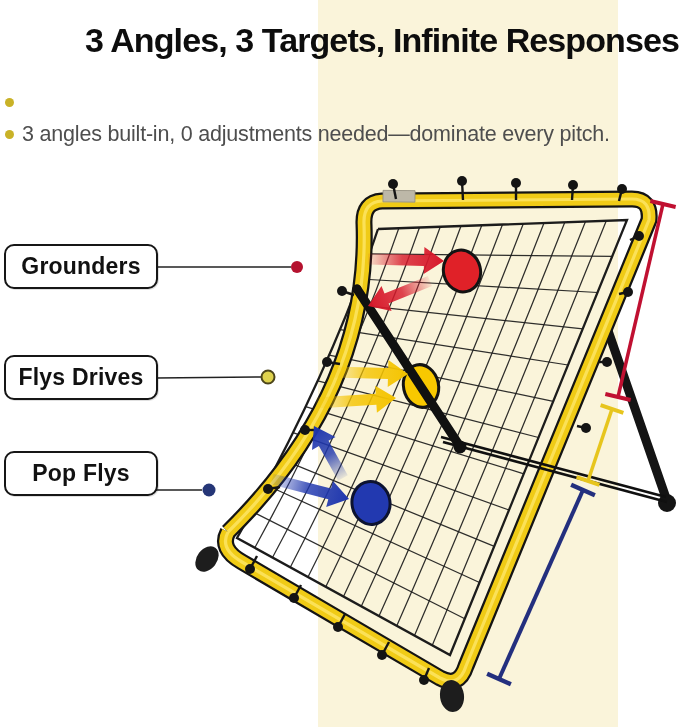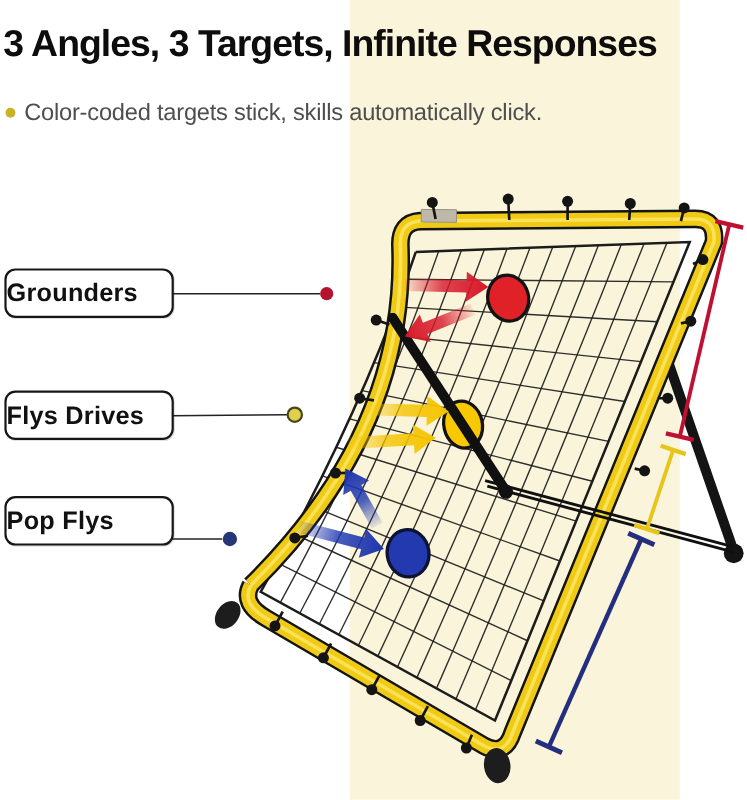--- a/index.html
+++ b/index.html
@@ -5,51 +5,54 @@
   html,body{margin:0;padding:0;}
   body{
     width:679px;height:727px;position:relative;overflow:hidden;
     background:#ffffff;
     font-family:"Liberation Sans", sans-serif;
   }
   .band{position:absolute;top:0;height:727px;}
   .title{
     position:absolute;left:3px;top:21px;width:676px;
     font-size:34px;font-weight:700;letter-spacing:-0.9px;
-    color:#0d0d0d;white-space:nowrap;
+    color:#0d0d0d;white-space:nowrap;text-align:right;
   }
   .bullets{position:absolute;left:5px;top:86px;}
   .bullet{
     display:flex;align-items:center;gap:8px;height:32px;
     font-size:21.5px;color:#4e4e4e;letter-spacing:-0.2px;white-space:nowrap;
   }
   .bdot{width:9px;height:9px;border-radius:50%;flex:0 0 9px;}
   .callout{
     position:absolute;left:4px;width:150px;height:41px;
     border:2.5px solid #161616;border-radius:10px;background:#fff;
-    display:flex;align-items:center;
+    display:flex;align-items:center;justify-content:center;
     font-size:23px;font-weight:600;color:#111;letter-spacing:0.2px;
     box-shadow:1px 1px 0 #16161622;
   }
   #callout-grounders{top:244px}
   #callout-linedrives{top:355px}
   #callout-popflys{top:451px}
   svg.illo{position:absolute;left:0;top:0;}
 </style>
 </head>
 <body>
 
 <div class="band" style="left: 318px; width: 300px; background: rgb(250, 244, 218);"></div>
 
 <div class="title">3 Angles, 3 Targets, Infinite Responses</div>
 
 <div class="bullets">
   <div class="bullet">
     <span class="bdot" style="background: rgb(201, 178, 39);"></span>
-    <span>Color-coded targets stick, skills automatically click.</span>
+  </div>
+  <div class="bullet">
+    <span class="bdot" style="background: rgb(201, 178, 39);"></span>
+    <span>3 angles built-in, 0 adjustments needed—dominate every pitch.</span>
   </div>
 </div>
 
 <svg class="illo" id="illo" width="679" height="727" viewBox="0 0 679 727">
     <defs>
       <linearGradient id="ag0" gradientUnits="userSpaceOnUse" x1="368" y1="259" x2="444" y2="261">
         <stop offset="0" stop-color="#d7182a" stop-opacity="0.08"></stop>
         <stop offset="0.45" stop-color="#d7182a" stop-opacity="0.8"></stop>
         <stop offset="1" stop-color="#d7182a" stop-opacity="1"></stop>
       </linearGradient>

